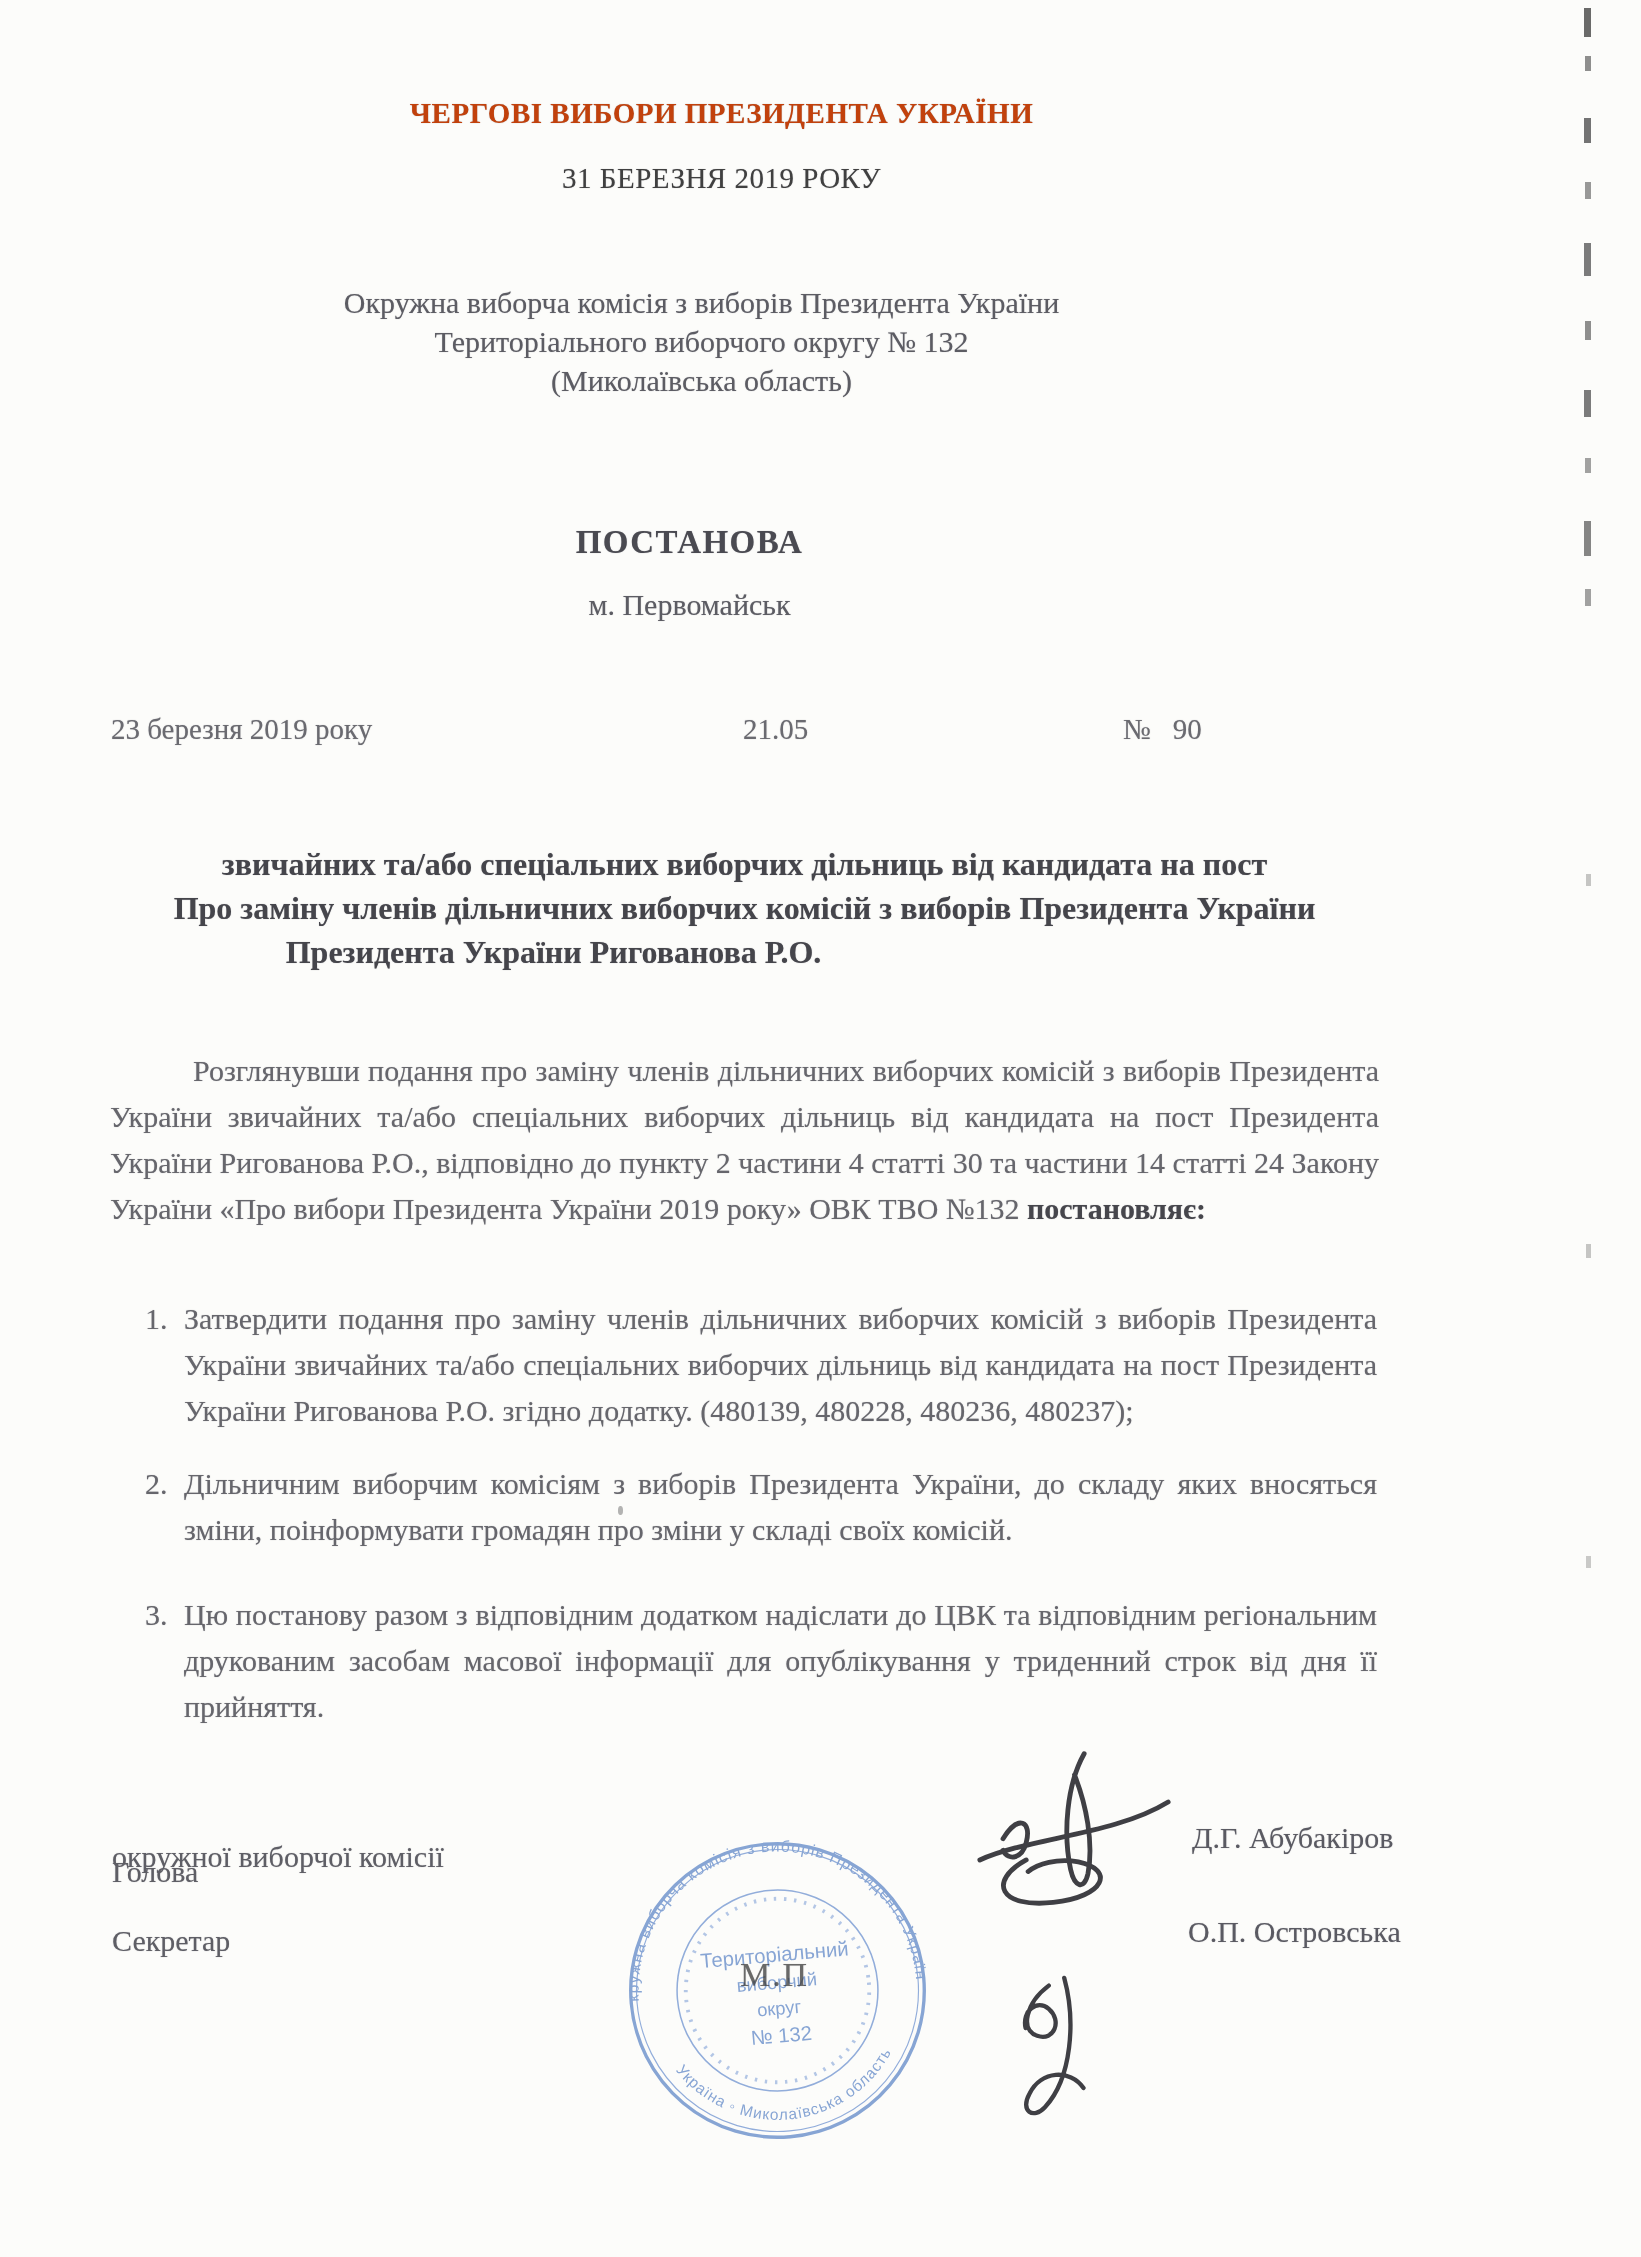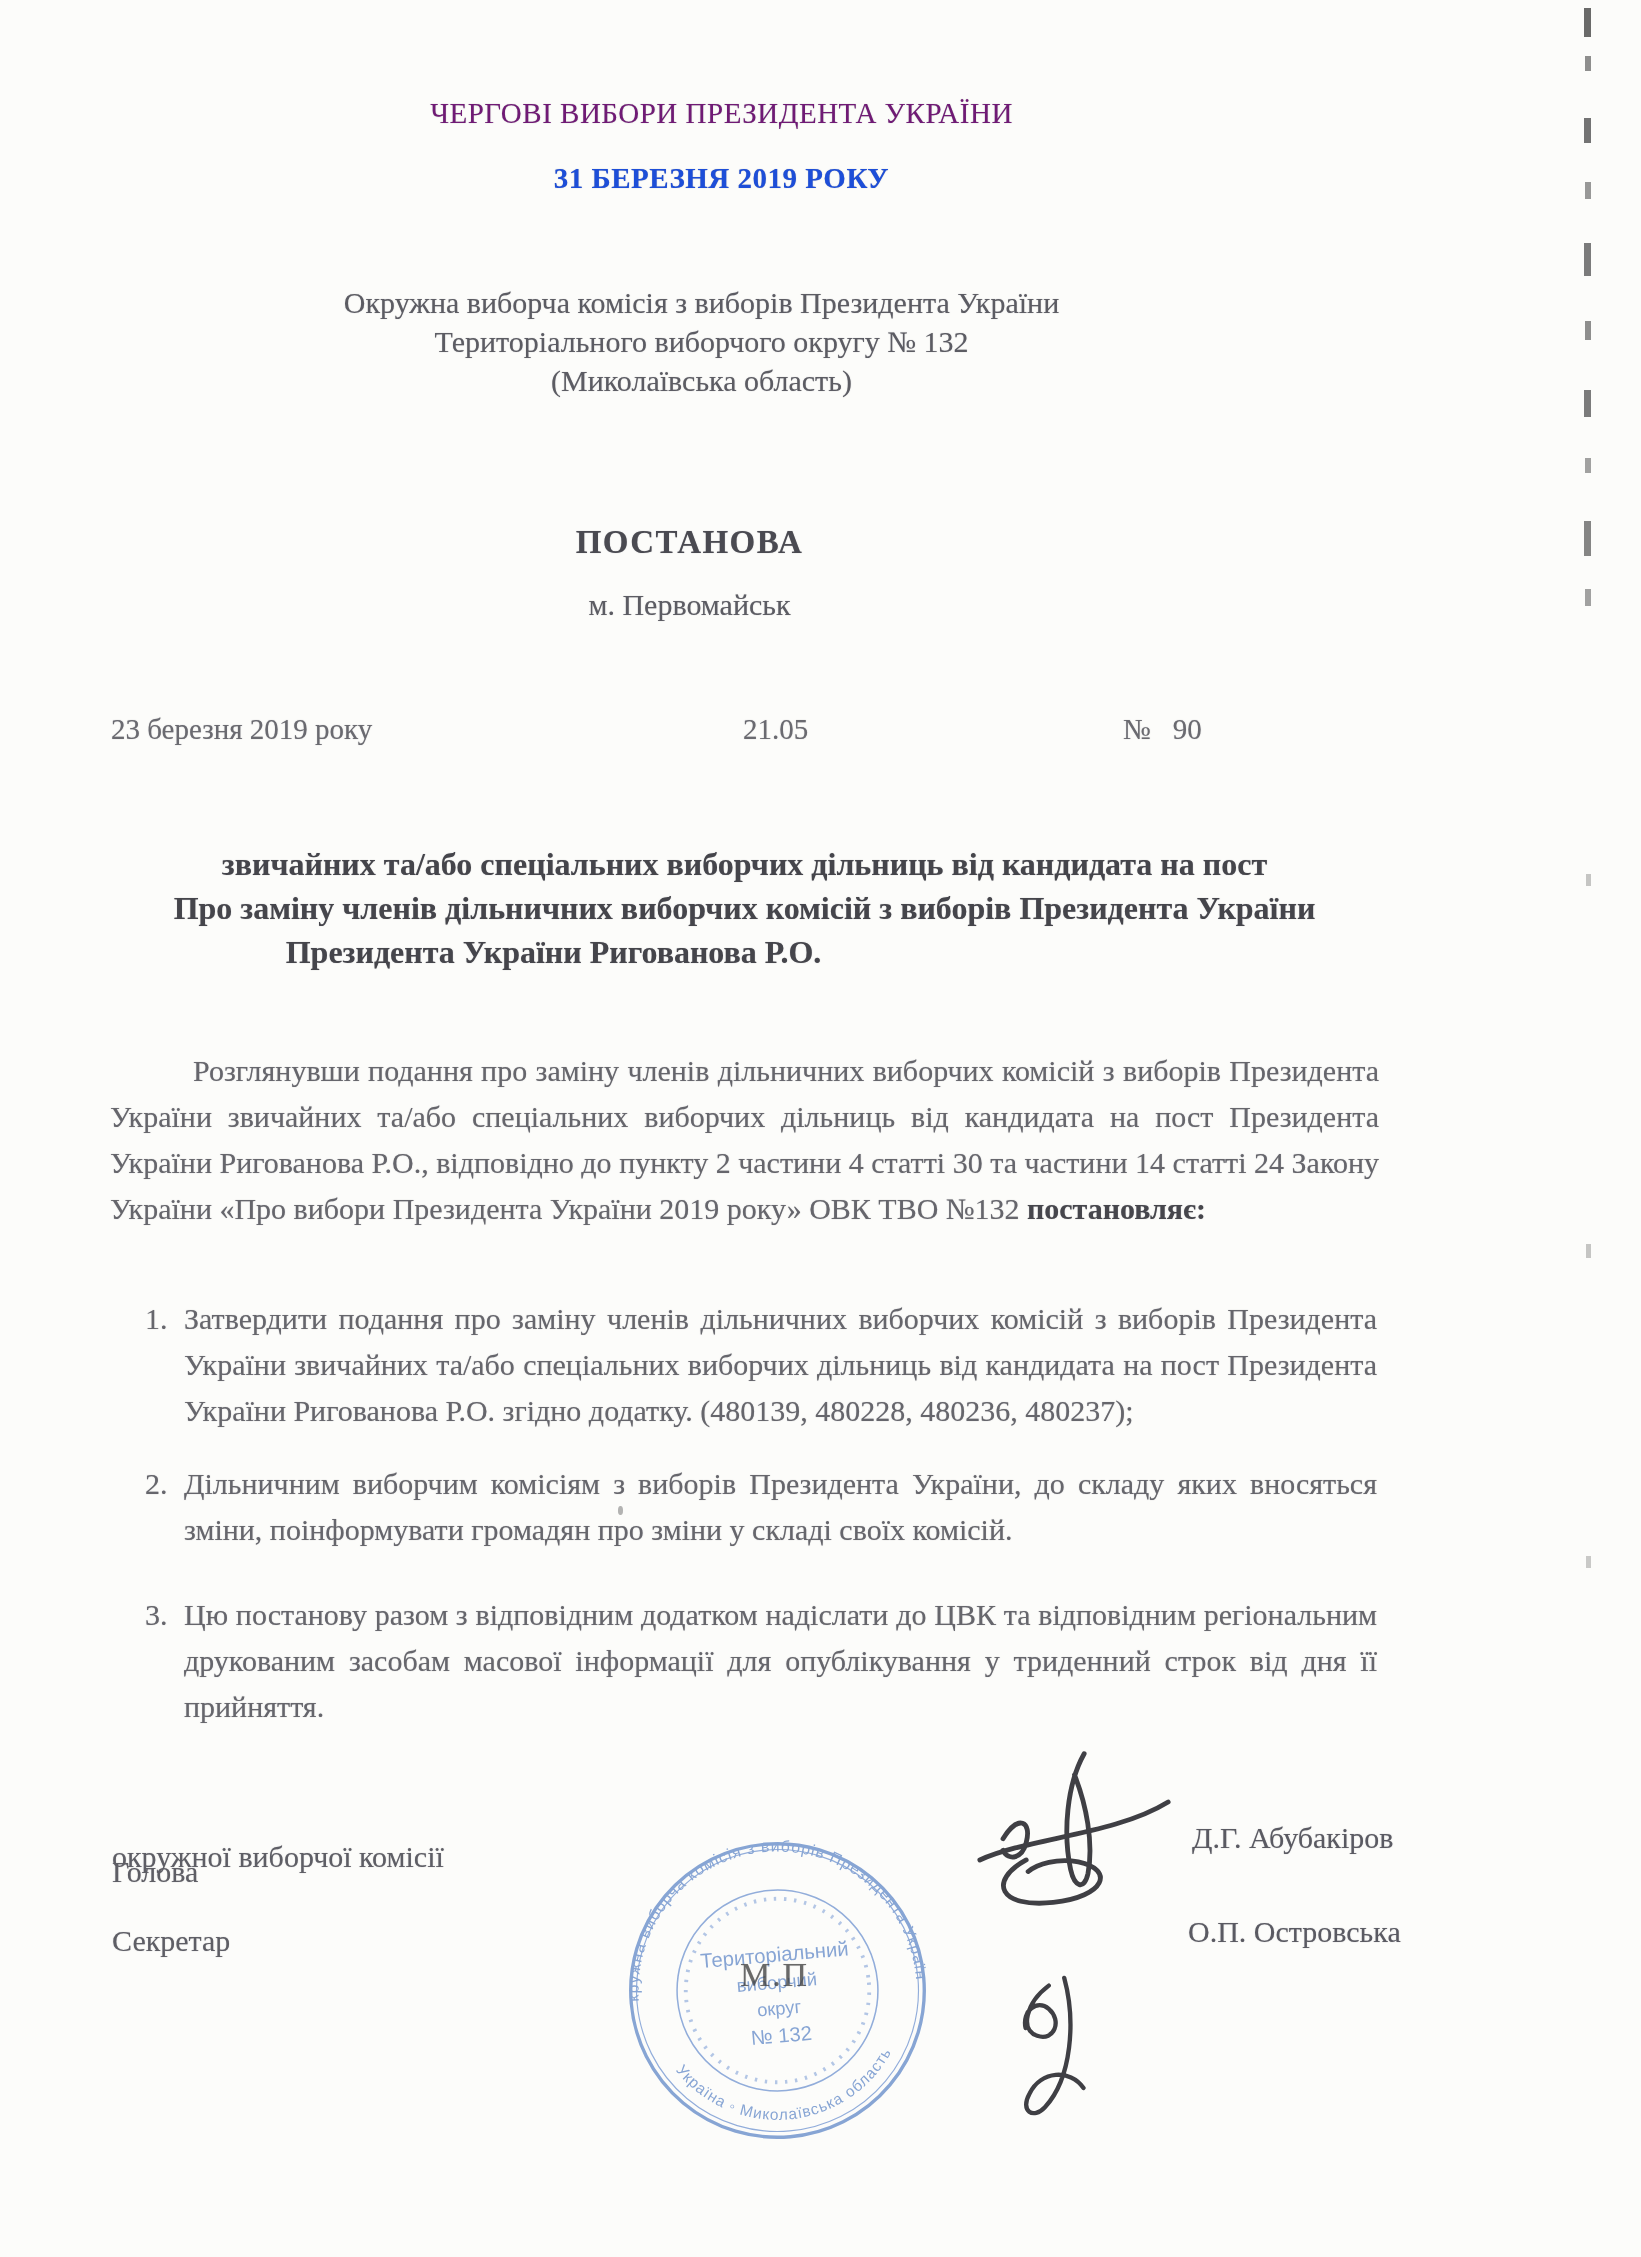--- a/index.html
+++ b/index.html
@@ -7,22 +7,22 @@
     position:relative;
     width:1641px;height:2257px;
     background:#fcfcfa;
     font-family:"Liberation Serif","DejaVu Serif",serif;
     color:#64646a;
     overflow:hidden;
   }
   .blk{position:absolute;left:110px;width:1269px;}
   .center{text-align:center;}
   .scan-text{text-shadow:0 0 1px rgba(110,110,116,.55);}
-  .h-title{top:97px;font-size:29px;font-weight:normal;color:#701a75;letter-spacing:0.5px;transform:translateX(-23px);}
-  .h-date{top:162px;font-size:29px;font-weight:bold;color:#1d4ed8;letter-spacing:0.5px;transform:translateX(-23px);}
+  .h-title{top:97px;font-size:29px;font-weight:bold;color:#c2410c;letter-spacing:0.5px;transform:translateX(-23px);}
+  .h-date{top:162px;font-size:29px;font-weight:normal;color:#404040;letter-spacing:0.5px;transform:translateX(-23px);}
   .commission{top:283px;font-size:30px;line-height:39px;color:#5c5c63;transform:translateX(-43px);}
   .doc-type{top:524px;font-size:33px;font-weight:bold;letter-spacing:1.4px;color:#4a4a51;transform:translateX(-55px);}
   .doc-city{top:588px;font-size:30px;color:#5c5c63;transform:translateX(-55px);}
   .meta{position:absolute;top:713px;font-size:29px;color:#6a6a70;}
   .meta-date{left:111px;}
   .meta-time{left:743px;}
   .meta-num{left:1123px;}
   .meta-num .num-val{margin-left:22px;}
   .subject{top:842px;font-size:32px;font-weight:bold;line-height:44px;color:#45454b;}
   .subject .l3{transform:translateX(-191px);}

